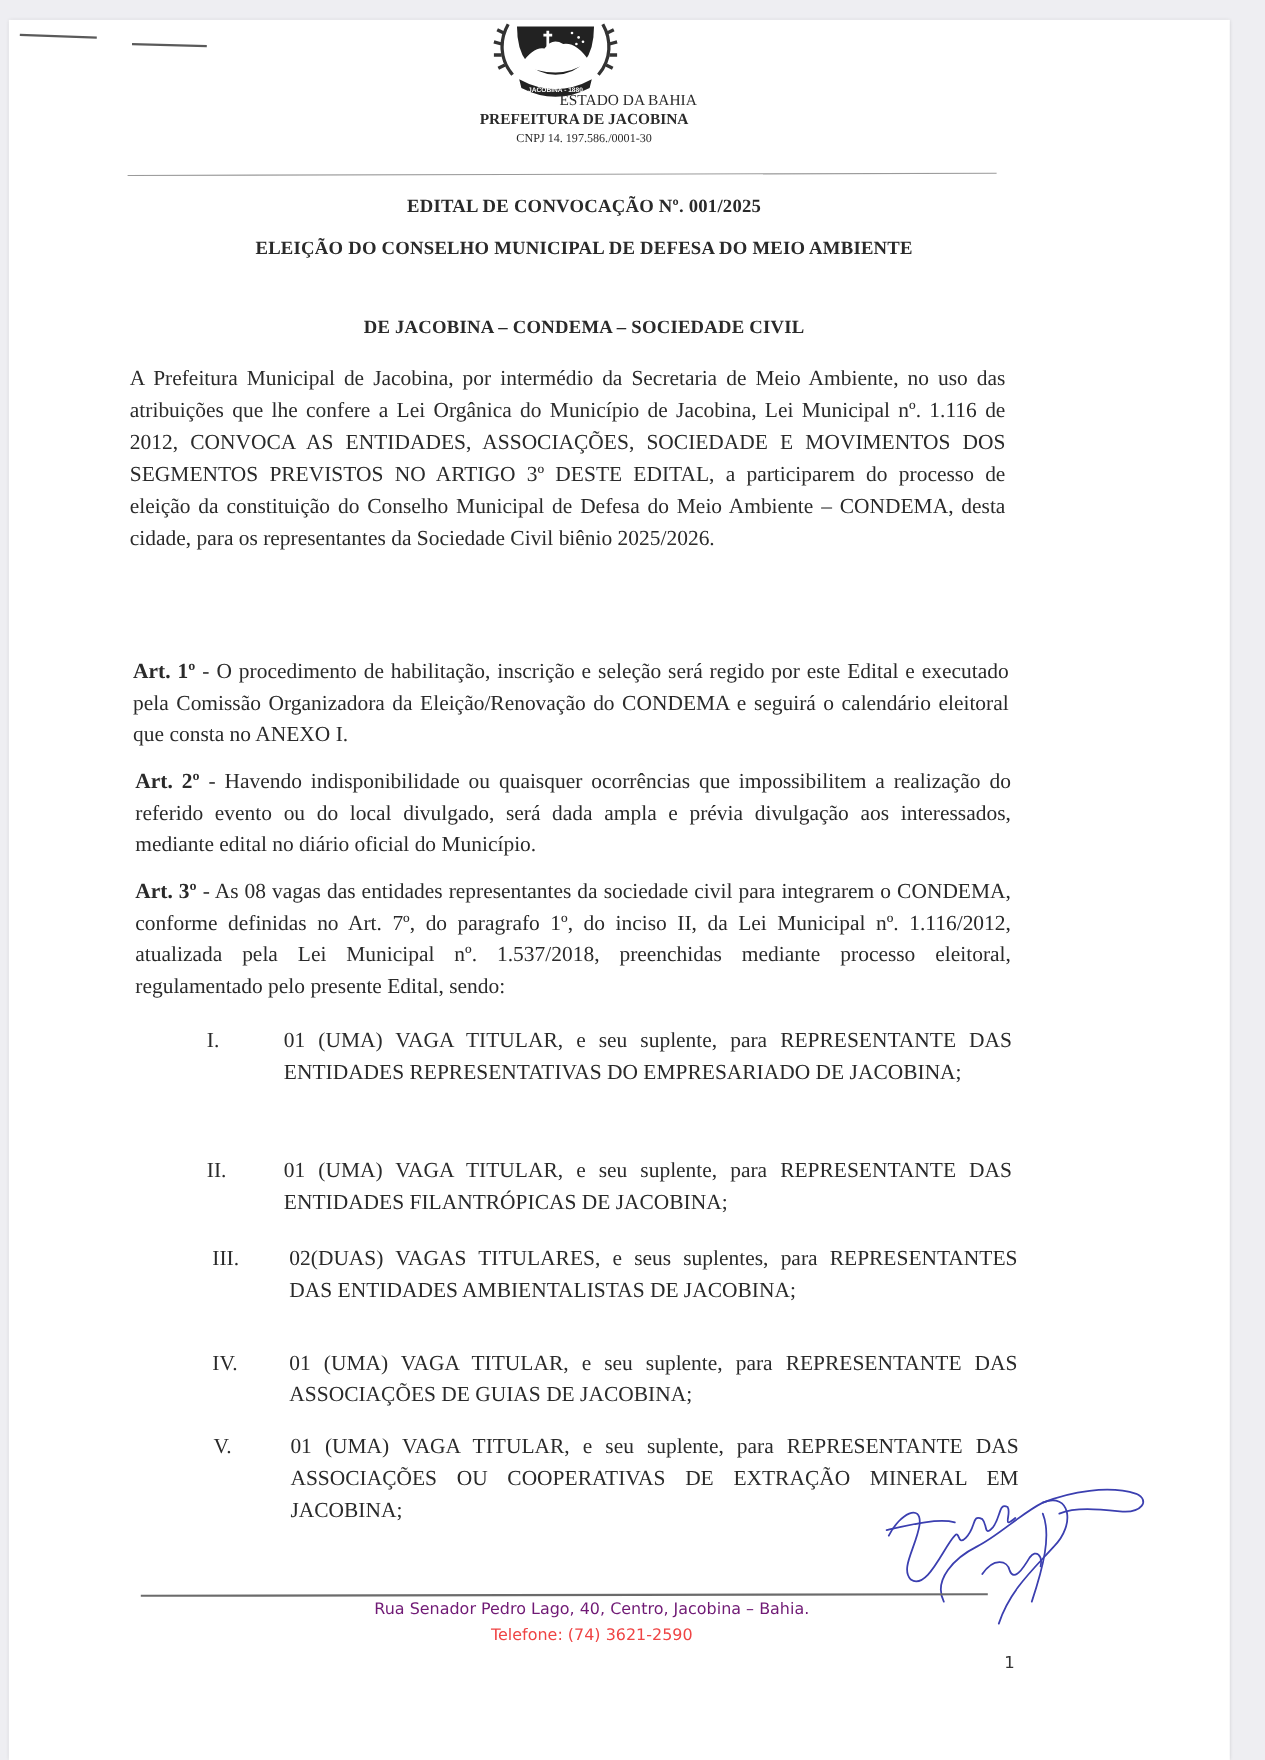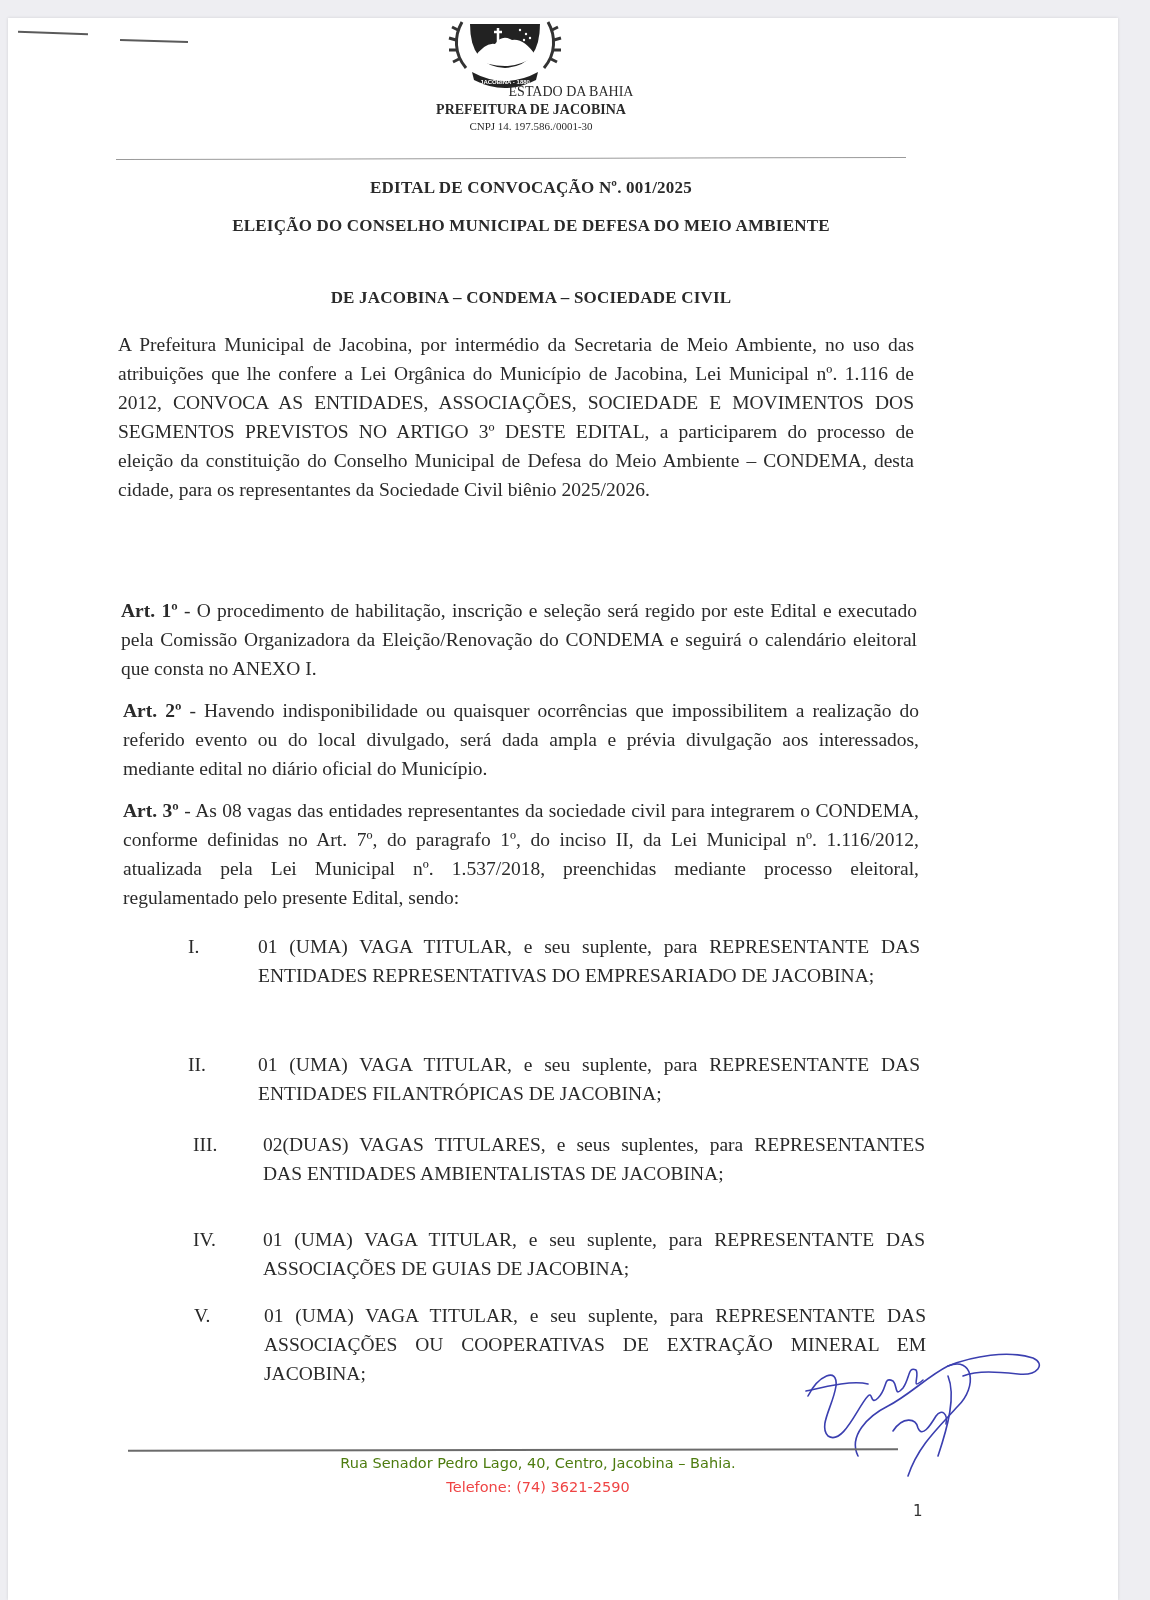--- a/index.html
+++ b/index.html
@@ -47,21 +47,21 @@
   .item { position: absolute; left: 180px; width: 740px; font-size: 19.5px; line-height: 29px; }
   .item .num { position: absolute; left: 0; top: 0; width: 60px; }
   .item .txt { position: absolute; left: 70px; width: 662px; text-align: justify; }
   .item-1 { top: 914px; }
   .item-2 { top: 1032px; }
   .item-3 { top: 1112px; left: 185px; }
   .item-4 { top: 1207px; left: 185px; }
   .item-5 { top: 1283px; left: 186px; }
 
   .footer-rule { position: absolute; left: 120px; top: 1431px; width: 770px; height: 2px; background: #6b6b6b; transform: rotate(-0.1deg); }
-  .footer-addr { position: absolute; left: 0; top: 1437px; width: 1060px; text-align: center; font-family: "DejaVu Sans", sans-serif; font-size: 14.5px; color: #4d7c0f; }
+  .footer-addr { position: absolute; left: 0; top: 1437px; width: 1060px; text-align: center; font-family: "DejaVu Sans", sans-serif; font-size: 14.5px; color: #701a75; }
   .footer-tel { position: absolute; left: 0; top: 1461px; width: 1060px; text-align: center; font-family: "DejaVu Sans", sans-serif; font-size: 14.5px; color: #ef4444; }
   .page-number { position: absolute; left: 905px; top: 1484px; font-family: "DejaVu Sans", sans-serif; font-size: 15px; color: #333; }
 
   .signature { position: absolute; left: 790px; top: 1318px; width: 250px; height: 150px; }
 </style>
 </head>
 <body>
 
 <div class="page">
 

